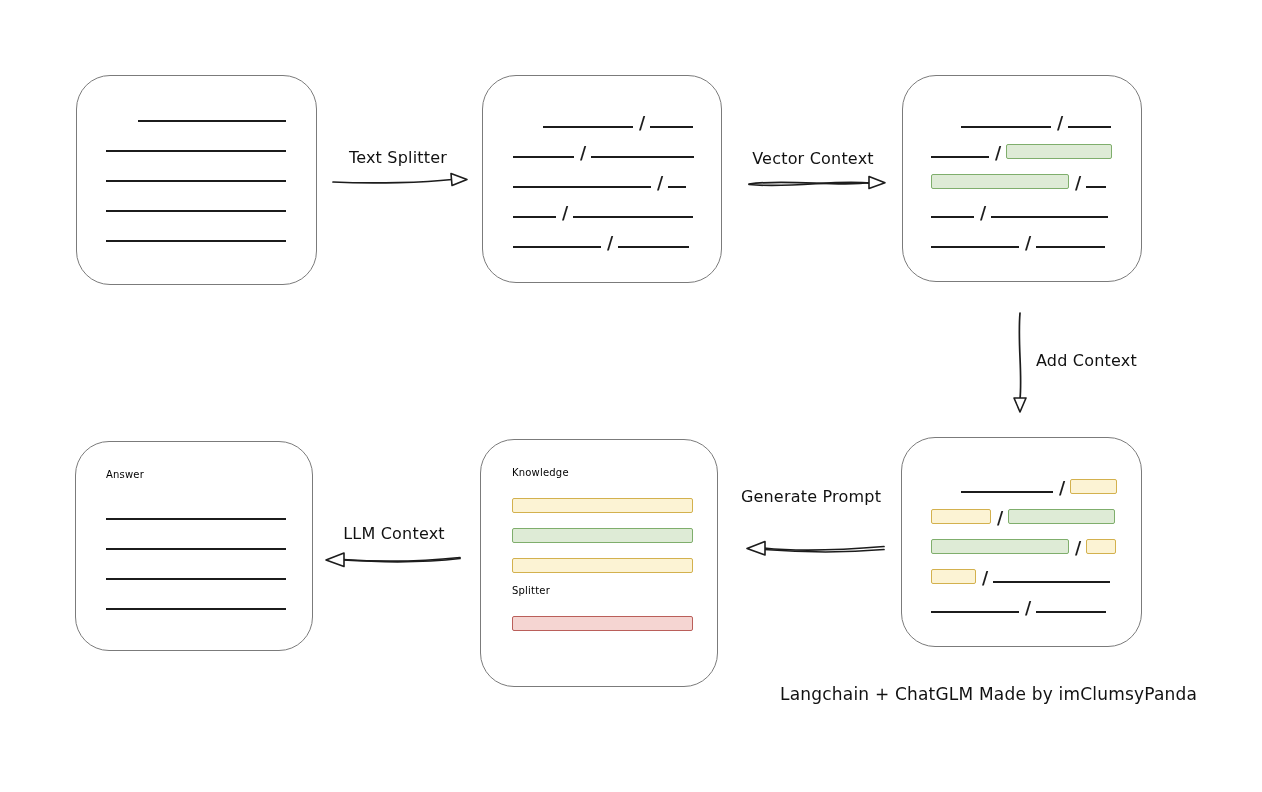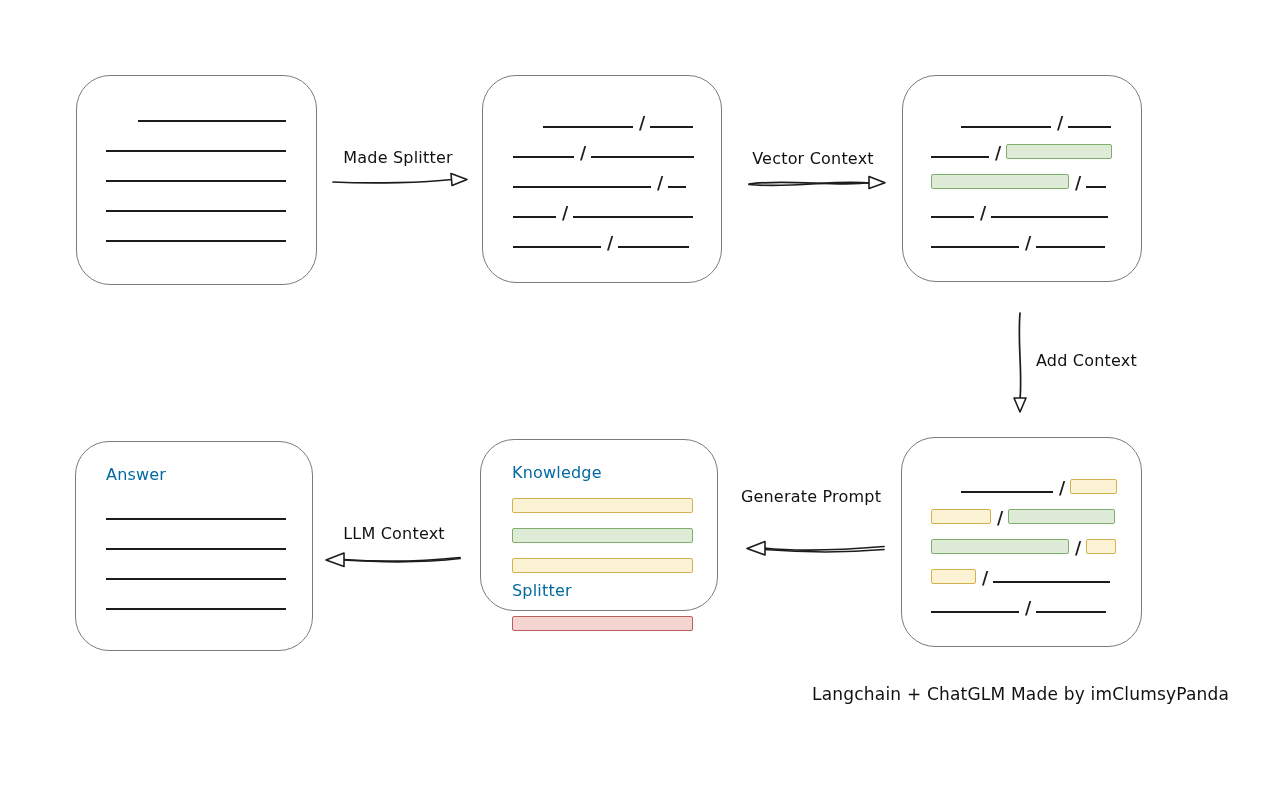--- a/index.html
+++ b/index.html
@@ -8,46 +8,46 @@
     font-family:"DejaVu Sans","Liberation Sans",sans-serif;color:#1c1c1c;
   }
   .box{
     position:absolute;background:#fff;border:1.6px solid #7b7b7b;border-radius:34px;
     box-sizing:border-box;
   }
   #doc-box{left:76px;top:75px;width:241px;height:210px;padding:16px 0 0 29px;}
   #chunks-box{left:482px;top:75px;width:240px;height:208px;padding:22px 0 0 30px;}
   #search-box{left:902px;top:75px;width:240px;height:207px;padding:22px 0 0 28px;}
   #context-box{left:901px;top:437px;width:241px;height:210px;padding:25px 0 0 29px;}
-  #prompt-box{left:480px;top:439px;width:238px;height:172px;padding:24px 0 0 31px;}
+  #prompt-box{left:480px;top:439px;width:238px;height:248px;padding:24px 0 0 31px;}
   #answer-box{left:75px;top:441px;width:238px;height:210px;padding:24px 0 0 30px;}
 
   .seg-row{display:flex;align-items:flex-end;height:30px;}
   .seg-indent{display:inline-block;height:1px;}
   .seg-line{display:inline-block;height:0;border-bottom:2px solid #1c1c1c;}
   .seg-slash{
     display:inline-block;font-size:17px;font-weight:600;line-height:13px;
     padding:0 5px 0 6px;transform:translateY(2px);color:#1c1c1c;
   }
   .seg-bar{display:inline-block;height:15px;border-radius:2px;box-sizing:border-box;margin-bottom:-1px;}
   .bar-green{background:#deebd6;border:1.5px solid #7fae6c;}
   .bar-yellow{background:#fcf3d4;border:1.5px solid #d3b14e;}
   .bar-red{background:#f5d5d2;border:1.5px solid #ba5f5a;}
 
-  .box-label{font-size:16px;line-height:18px;color:#0369a1;letter-spacing:.2px;}
+  .box-label{font-size:10px;line-height:18px;color:#000000;letter-spacing:.2px;}
   .q-label{margin-top:10px;}
   .answer-rows{margin-top:6px;}
 
   .arrow-label{
     position:absolute;font-size:16px;line-height:18px;color:#111;
     text-align:center;white-space:nowrap;letter-spacing:.2px;
   }
   .caption{
     position:absolute;left:780px;top:684px;width:400px;text-align:center;
-    font-size:17px;color:#111;letter-spacing:.2px;white-space:nowrap;margin-left:32px;
+    font-size:17px;color:#111;letter-spacing:.2px;white-space:nowrap;
   }
   svg.arrow{position:absolute;overflow:visible;}
   svg.arrow path{fill:none;stroke:#1c1c1c;stroke-width:1.7;stroke-linecap:round;}
   svg.arrow polygon{fill:#ffffff;stroke:#1c1c1c;stroke-width:1.6;stroke-linejoin:round;}
 </style>
 </head>
 <body>
 
 <div id="canvas">
 
@@ -201,21 +201,21 @@
         <div class="seg-row">
           <span class="seg-line" style="width: 180px;"></span>
         </div>
       </div>
   </div>
 
   <svg class="arrow" style="left:330px;top:168px" width="140" height="26">
     <path d="M3,14 C45,16 95,14.5 122,11.5"></path>
     <polygon points="121,5.5 137,11.5 122,17.5"></polygon>
   </svg>
-  <div class="arrow-label" style="left:338px;top:149px;width:120px">Made Splitter</div>
+  <div class="arrow-label" style="left:338px;top:149px;width:120px">Text Splitter</div>
 
   <svg class="arrow" style="left:746px;top:170px" width="142" height="26">
     <path d="M3,14 C40,8.5 96,17.5 124,12.5"></path>
     <path d="M3,14.5 C46,18.5 96,9 124,13.5"></path>
     <polygon points="123,6.5 139,12.8 123,18.5"></polygon>
   </svg>
   <div class="arrow-label" style="left:752px;top:150px;width:122px">Vector Context</div>
 
   <svg class="arrow" style="left:1007px;top:311px" width="28" height="106">
     <path d="M13,2 C10.5,32 15.5,62 13,88"></path>

